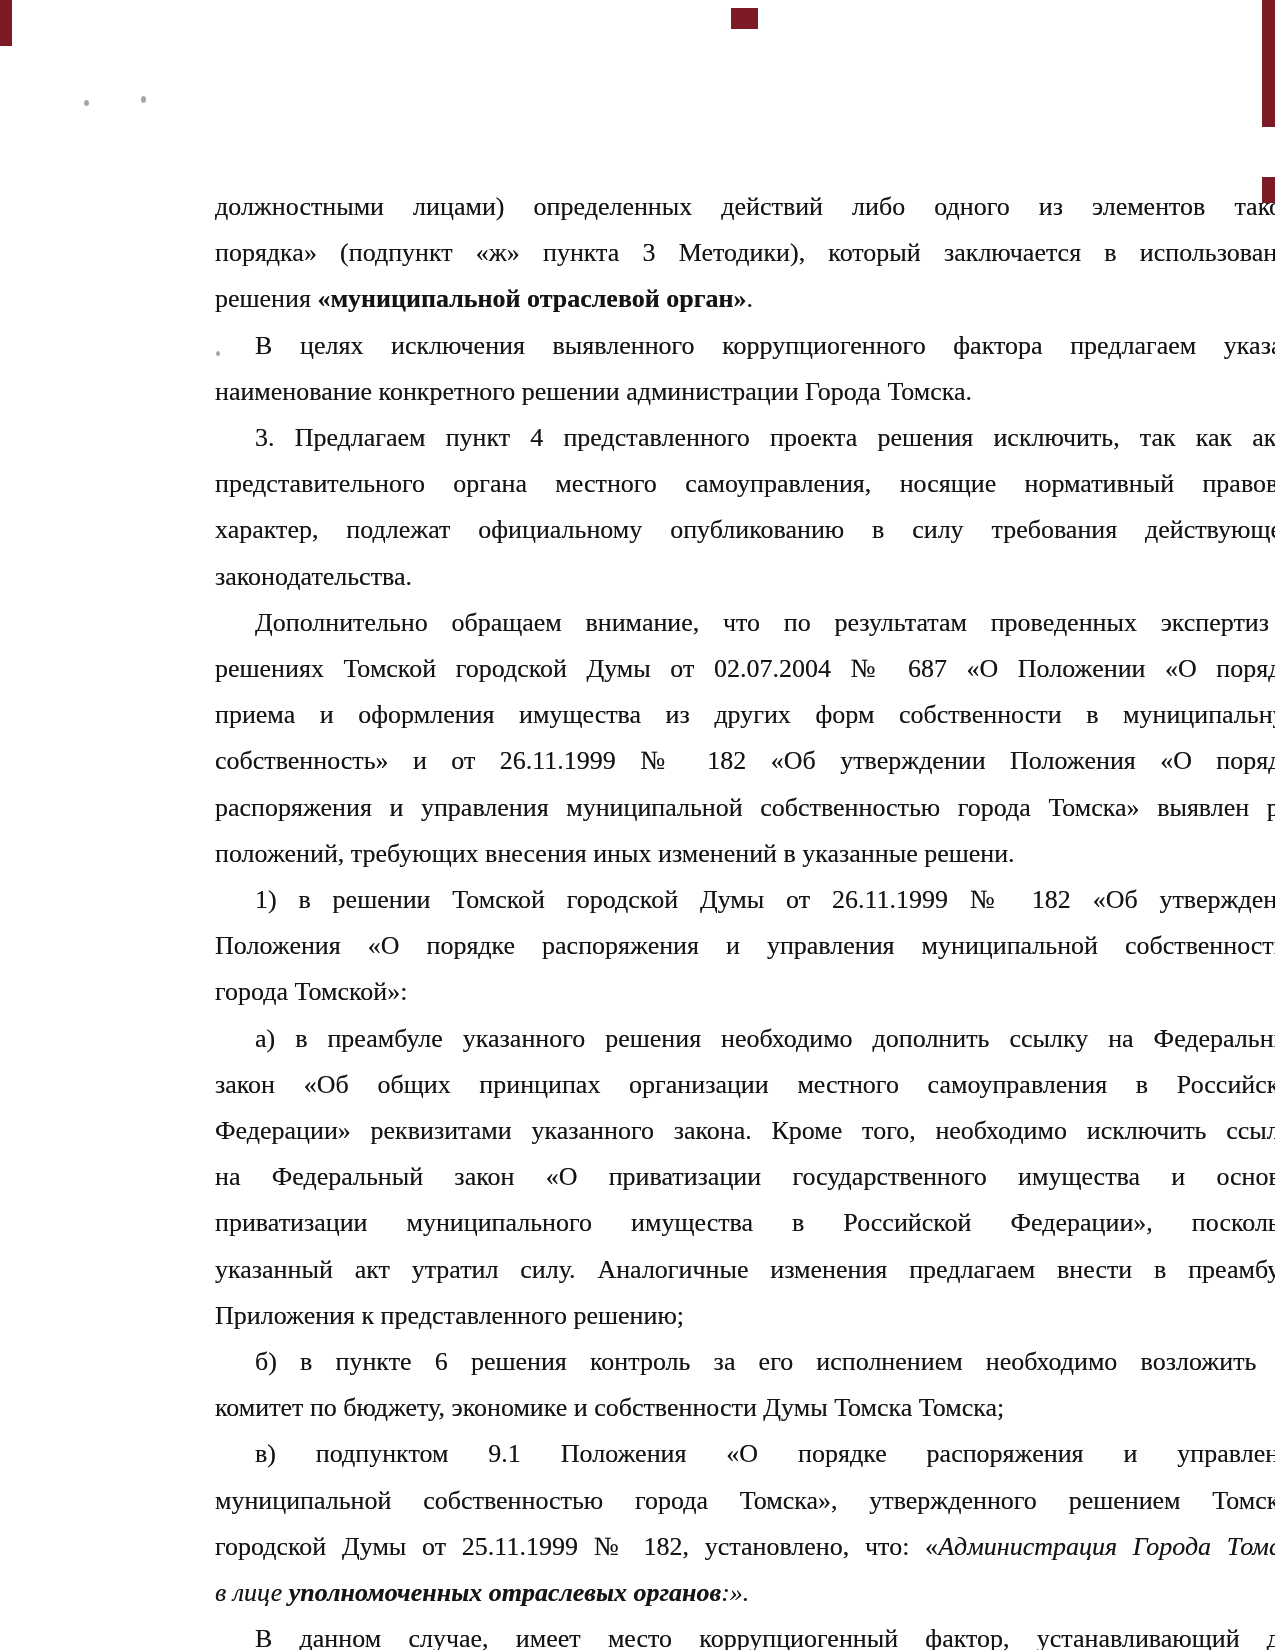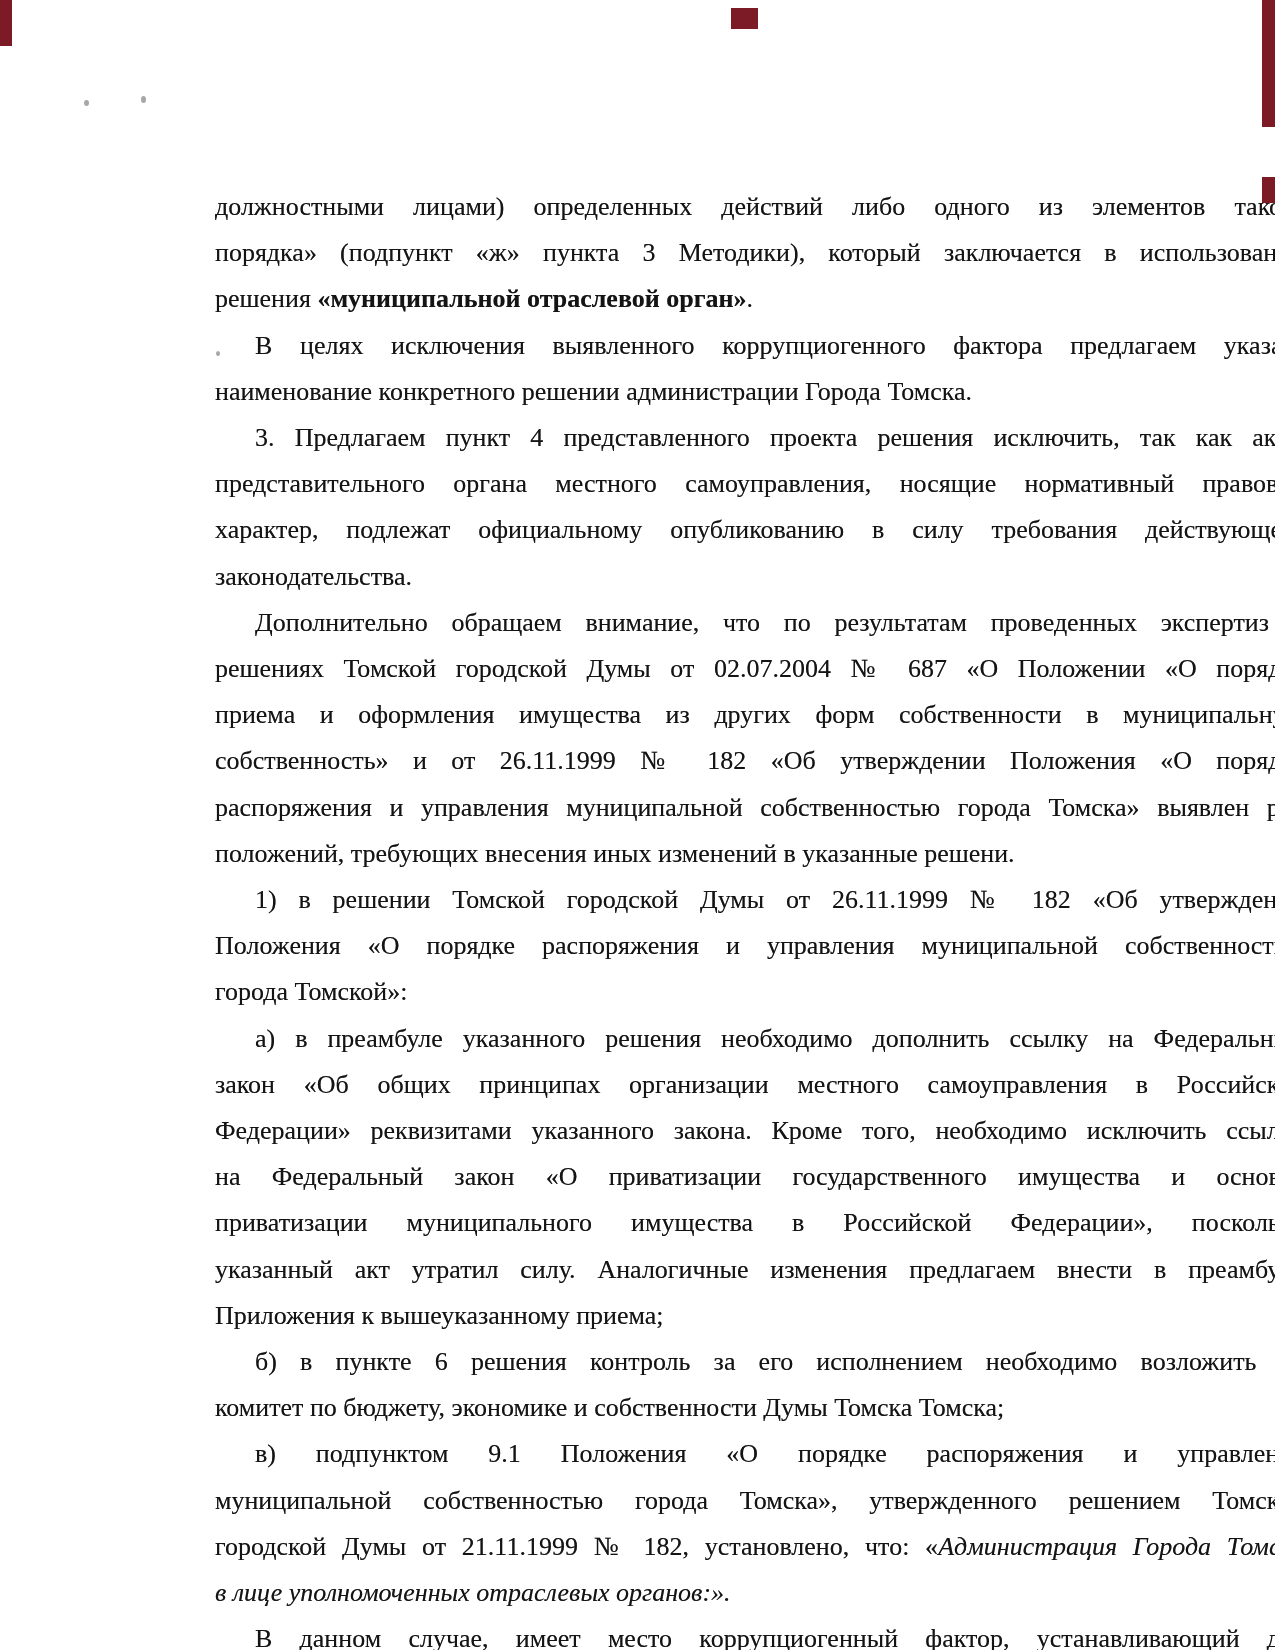--- a/index.html
+++ b/index.html
@@ -31,21 +31,21 @@
     white-space: normal;
   }
   .line.last {
     text-align-last: left;
   }
   .line.indent {
     text-indent: 40px;
   }
   .b  { font-weight: bold; }
   .i  { font-style: italic; }
-  .bi { font-weight: normal; font-style: italic; }
+  .bi { font-weight: bold; font-style: italic; }
   .red-mark {
     position: absolute;
     background: var(--accent-red, #7c1b25);
   }
   .speck {
     position: absolute;
     background: #8a8a8a;
     border-radius: 50%;
     opacity: 0.75;
   }
@@ -72,26 +72,26 @@
       <div class="line last"><span>положений, требующих внесения иных изменений в указанные решени.</span></div>
       <div class="line indent"><span>1) в решении Томской городской Думы от 26.11.1999 № 182 «Об утверждении</span></div>
       <div class="line"><span>Положения «О порядке распоряжения и управления муниципальной собственностью</span></div>
       <div class="line last"><span>города Томской»:</span></div>
       <div class="line indent"><span>а) в преамбуле указанного решения необходимо дополнить ссылку на Федеральный</span></div>
       <div class="line"><span>закон «Об общих принципах организации местного самоуправления в Российской</span></div>
       <div class="line"><span>Федерации» реквизитами указанного закона. Кроме того, необходимо исключить ссылку</span></div>
       <div class="line"><span>на Федеральный закон «О приватизации государственного имущества и основах</span></div>
       <div class="line"><span>приватизации муниципального имущества в Российской Федерации», поскольку</span></div>
       <div class="line"><span>указанный акт утратил силу. Аналогичные изменения предлагаем внести в преамбулу</span></div>
-      <div class="line last"><span>Приложения к вышеуказанному приема;</span></div>
+      <div class="line last"><span>Приложения к представленного решению;</span></div>
       <div class="line indent"><span>б) в пункте 6 решения контроль за его исполнением необходимо возложить на</span></div>
       <div class="line last"><span>комитет по бюджету, экономике и собственности Думы Томска Томска;</span></div>
       <div class="line indent"><span>в) подпунктом 9.1 Положения «О порядке распоряжения и управления</span></div>
       <div class="line"><span>муниципальной собственностью города Томска», утвержденного решением Томской</span></div>
-      <div class="line"><span>городской Думы от 21.11.1999 № 182, установлено, что: «</span><span class="i">Администрация Города Томска</span></div>
+      <div class="line"><span>городской Думы от 25.11.1999 № 182, установлено, что: «</span><span class="i">Администрация Города Томска</span></div>
       <div class="line last"><span class="i">в лице </span><span class="bi">уполномоченных отраслевых органов</span><span class="i">:».</span></div>
       <div class="line indent"><span>В данном случае, имеет место коррупциогенный фактор, устанавливающий для</span></div>
     </div>
   <div id="artifacts-layer">
       <div class="red-mark" style="left: 0px; top: 0px; width: 12px; height: 46px;"></div>
       <div class="red-mark" style="left: 731px; top: 8px; width: 27px; height: 21px;"></div>
       <div class="red-mark" style="left: 1262px; top: 0px; width: 13px; height: 127px;"></div>
       <div class="red-mark" style="left: 1262px; top: 177px; width: 13px; height: 26px;"></div>
       <div class="speck" style="left: 84px; top: 100px; width: 5px; height: 6px;"></div>
       <div class="speck" style="left: 141px; top: 96px; width: 5px; height: 7px;"></div>

